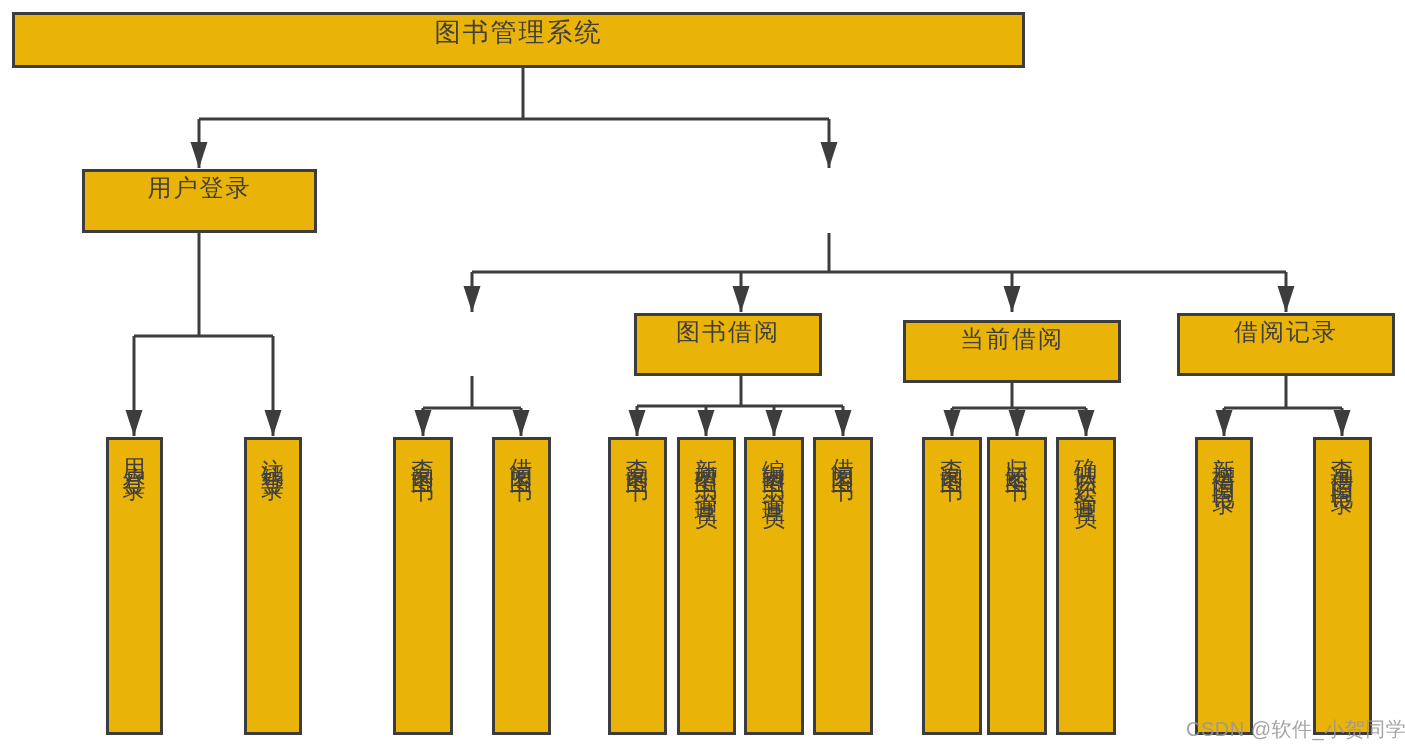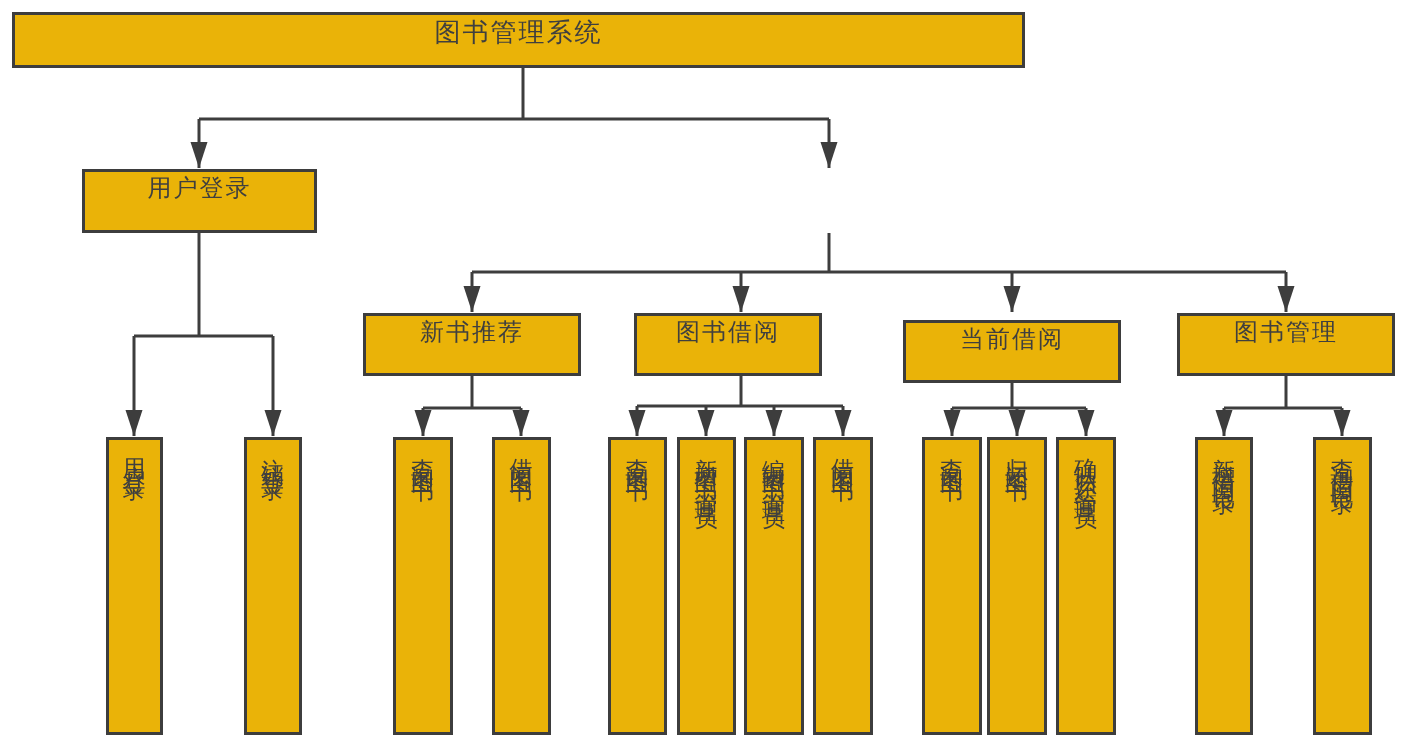--- a/index.html
+++ b/index.html
@@ -134,31 +134,28 @@
   </svg>
 
   <div class="box box-root">
     <span>图书管理系统</span>
   </div>
 
   <div class="box box-l2" style="left:82px; top:169px; width:235px; height:64px;">
     <span>用户登录</span>
   </div>
 
-  <div class="box box-l3" style="left:363px; top:313px; width:218px; height:63px;">
-    <span>新书推荐</span>
-  </div>
   <div class="box box-l3" style="left:634px; top:313px; width:188px; height:63px;">
     <span>图书借阅</span>
   </div>
   <div class="box box-l3" style="left:903px; top:320px; width:218px; height:63px;">
     <span>当前借阅</span>
   </div>
   <div class="box box-l3" style="left:1177px; top:313px; width:218px; height:63px;">
-    <span>图书管理</span>
+    <span>借阅记录</span>
   </div>
 
   <div class="box leaf" style="left:106px; width:57px;">
     <span class="vtext">用户登录</span>
   </div>
   <div class="box leaf" style="left:244px; width:58px;">
     <span class="vtext">注销登录</span>
   </div>
 
   <div class="box leaf" style="left:393px; width:60px;">
@@ -191,14 +188,15 @@
     <span class="vtext">确认归还（管理员）</span>
   </div>
 
   <div class="box leaf" style="left:1195px; width:58px;">
     <span class="vtext">新增借阅记录</span>
   </div>
   <div class="box leaf" style="left:1313px; width:59px;">
     <span class="vtext">查询借阅记录</span>
   </div>
 
+  <div id="watermark">CSDN @软件_小贺同学</div>
 
 </div>
 
 </body></html>

